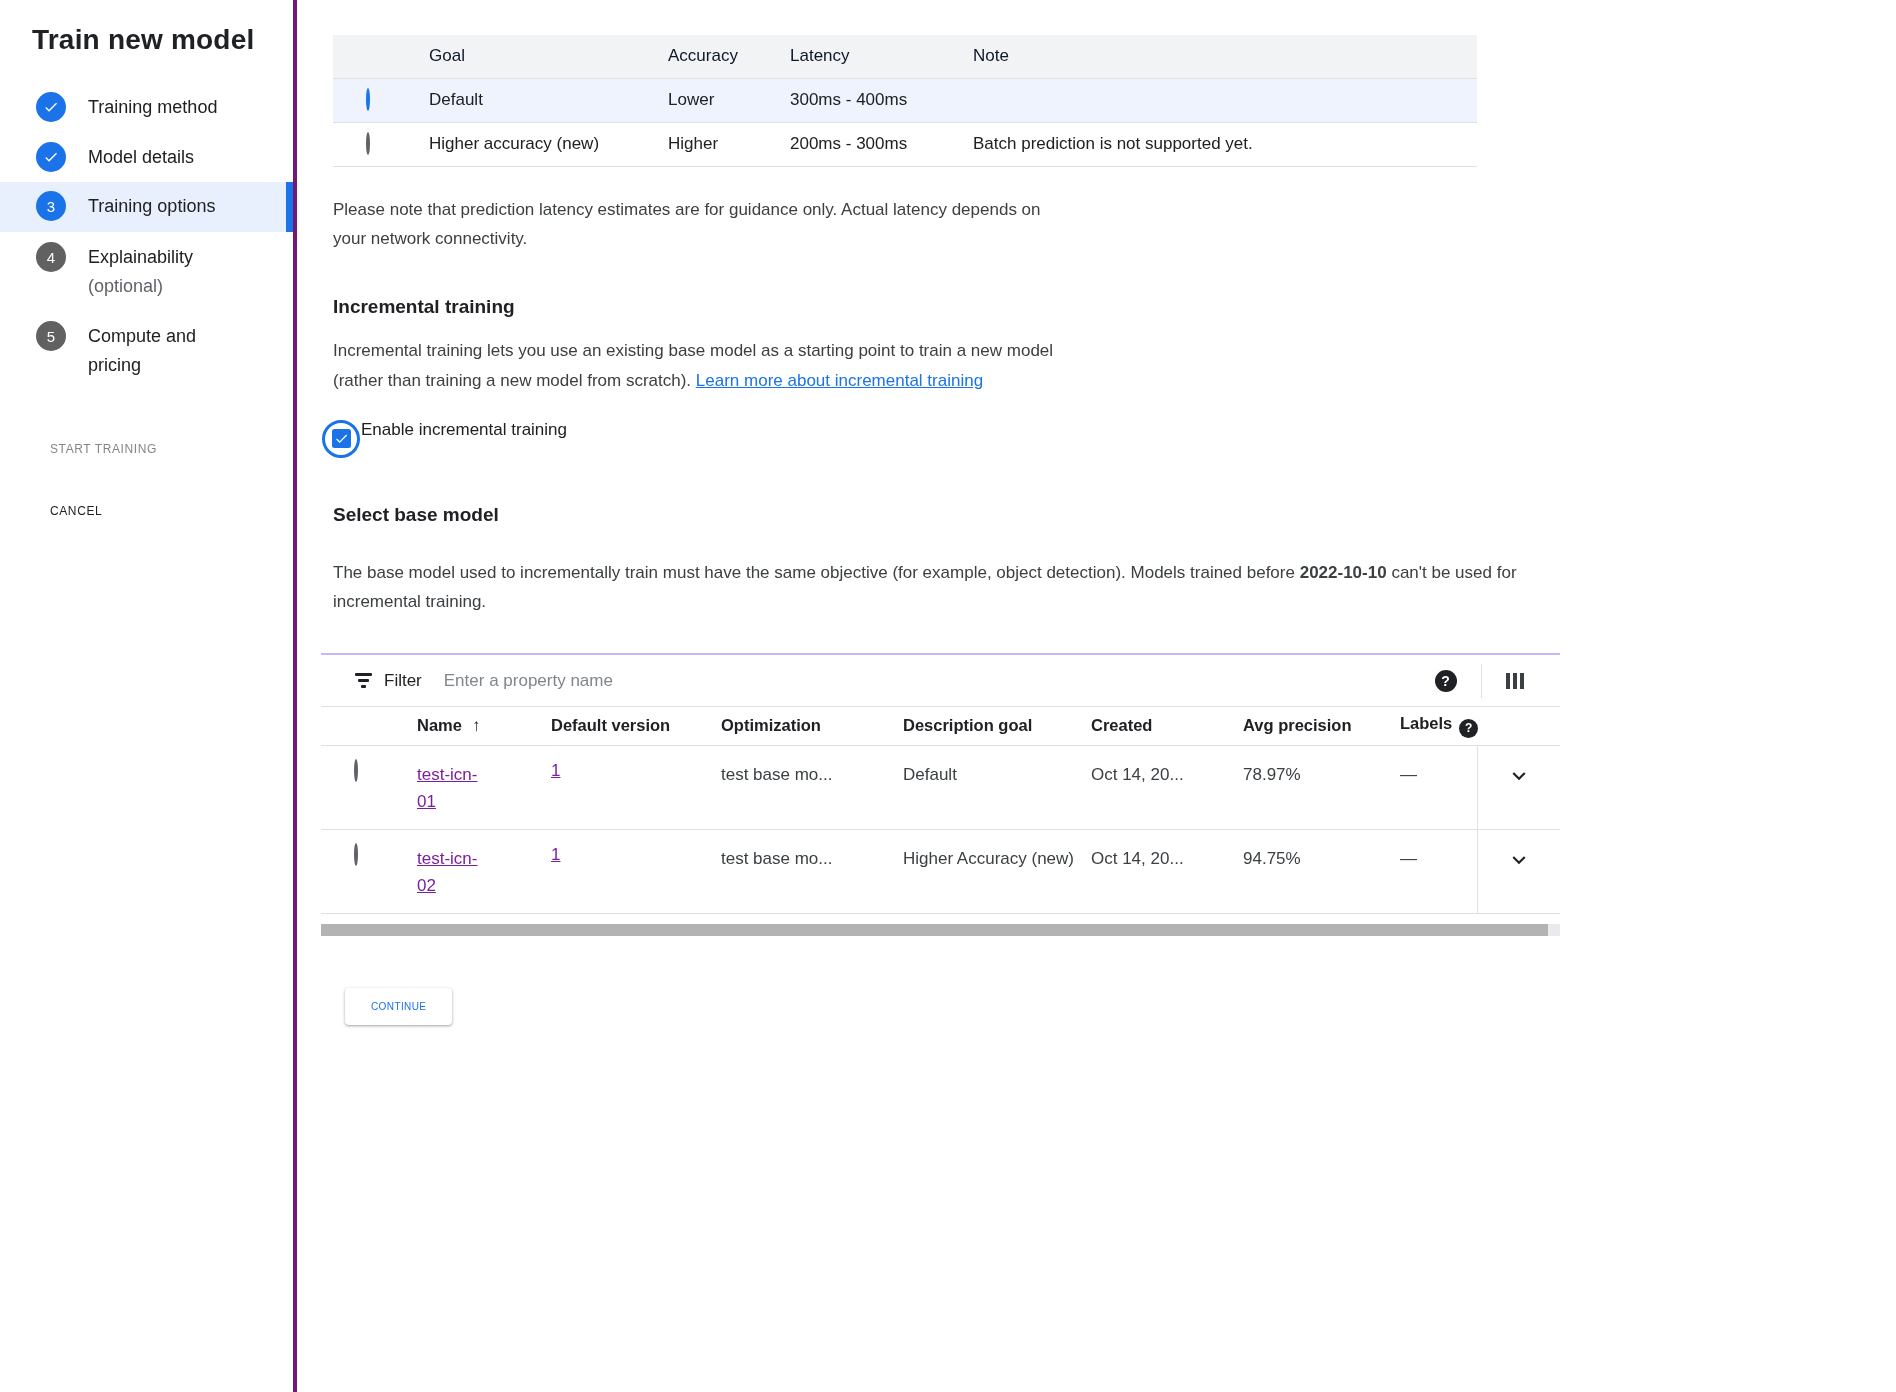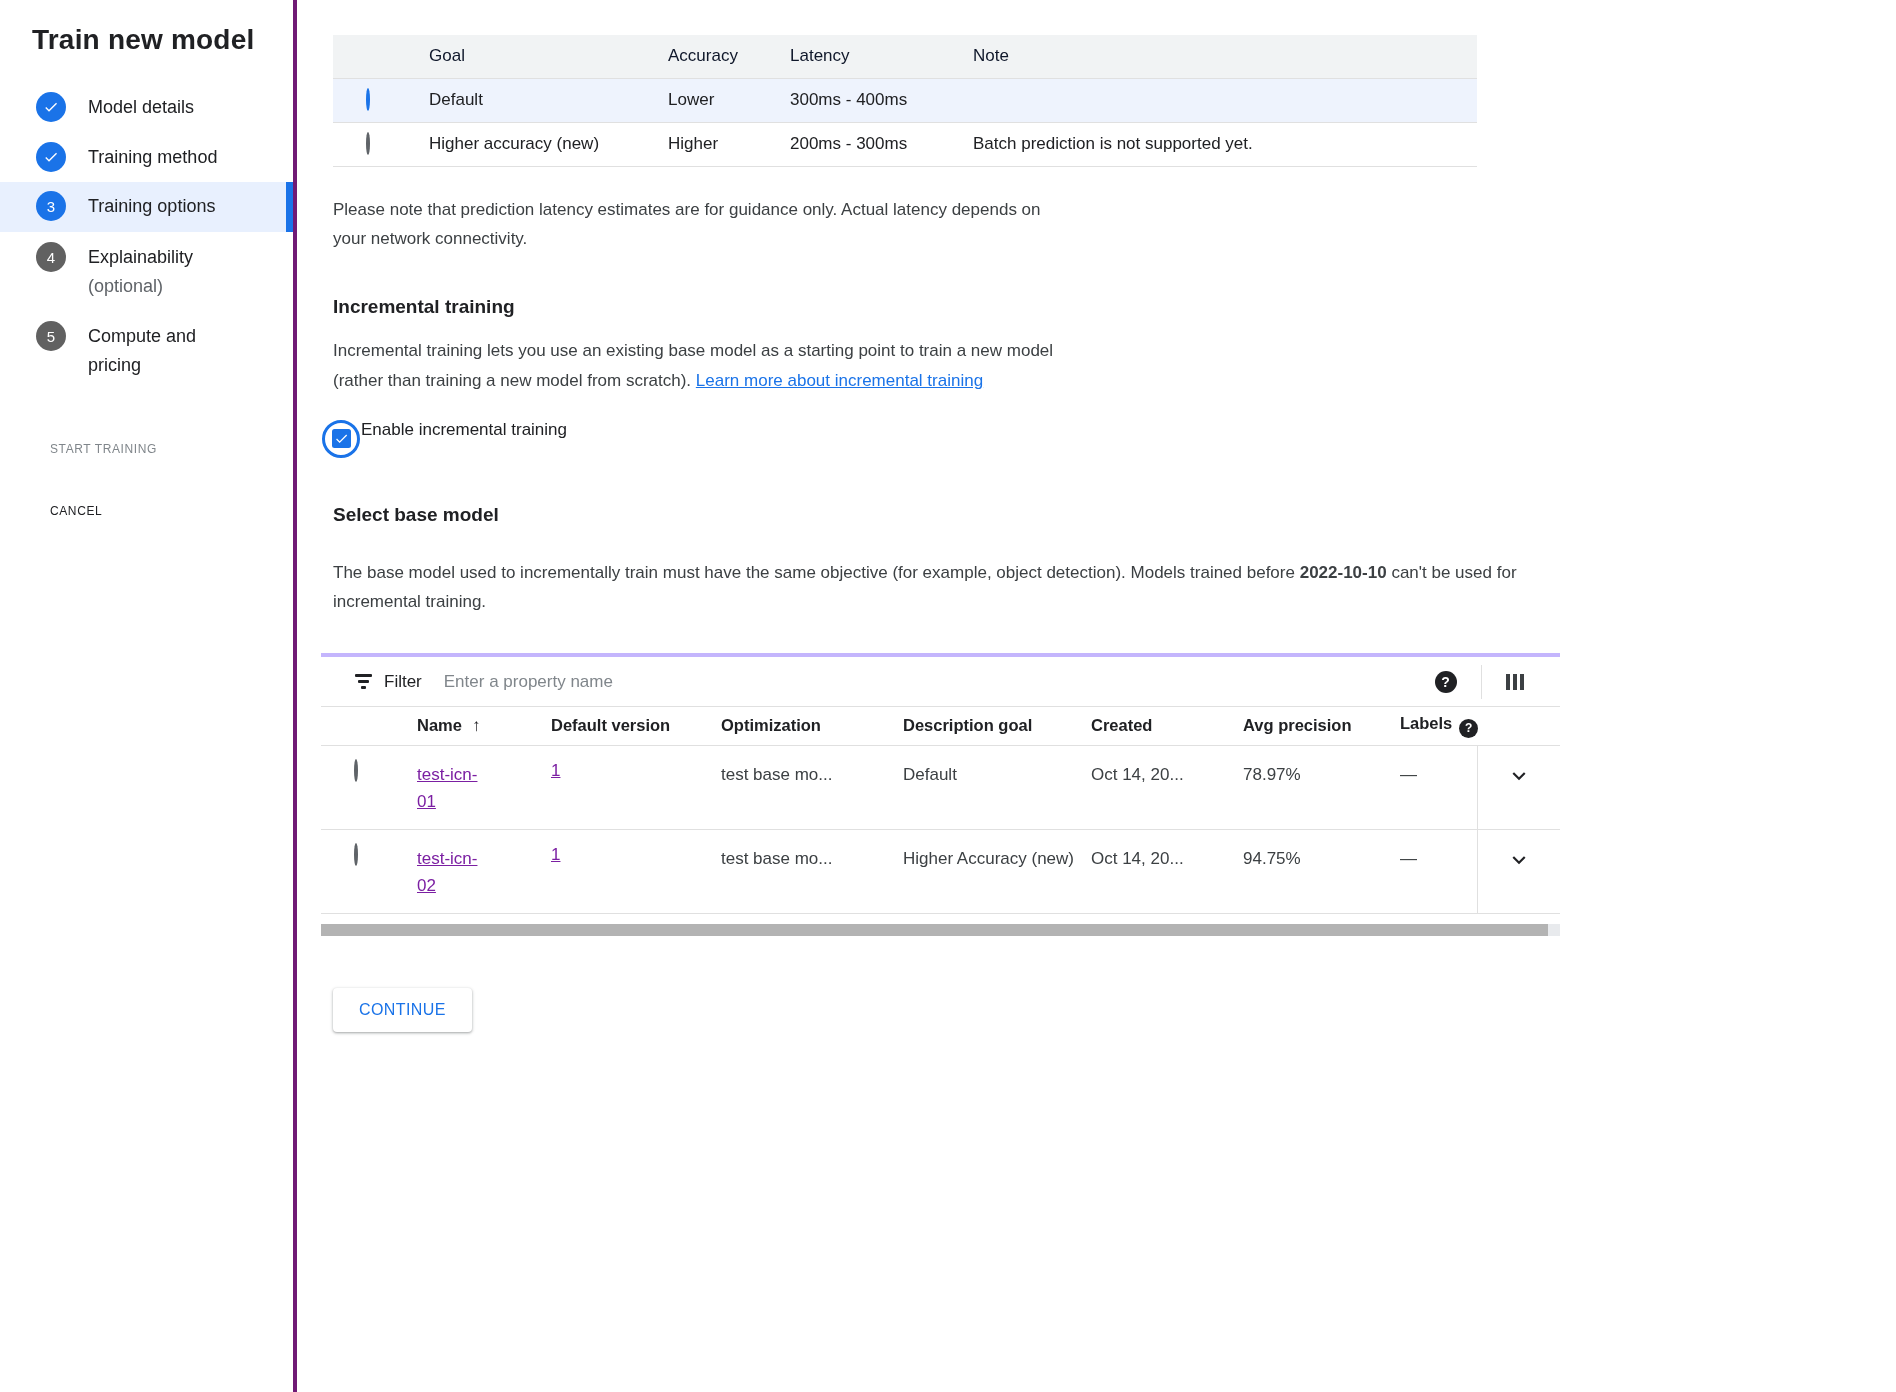--- a/index.html
+++ b/index.html
@@ -47,21 +47,21 @@
   .checkbox-row { margin-top:24px; display:flex; align-items:flex-start; margin-left:-11px; }
   .check-ring { width:38px; height:38px; min-width:38px; border:3px solid #1a73e8; border-radius:50%; display:flex; align-items:center; justify-content:center; cursor:pointer; }
   .checkbox { width:19px; height:19px; background:#1a73e8; border-radius:2.5px; display:flex; align-items:center; justify-content:center; }
   .checkbox-label { font-size:17px; color:#202124; margin-left:1px; }
 
   .base-heading { margin-top:46px; }
   .base-para { margin-top:32px; width:1208px; }
 
   
   .model-card { margin-top:36px; margin-left:-12px; width:1239px; }
-  .filter-bar { height:54px; display:flex; align-items:center; border-top:4px solid #c4b5fd; border-bottom:1px solid #e0e0e0; padding:0 24px 0 34px; }
+  .filter-bar { height:54px; display:flex; align-items:center; border-top:2px solid #c4b5fd; border-bottom:1px solid #e0e0e0; padding:0 24px 0 34px; }
   .funnel { display:flex; flex-direction:column; align-items:center; gap:3.5px; margin-right:12px; cursor:pointer; }
   .funnel span { display:block; height:2.5px; background:#202124; border-radius:1px; }
   .funnel .f1{width:17px;} .funnel .f2{width:11px;} .funnel .f3{width:5px;}
   .filter-label { font-size:17px; font-weight:500; margin-right:22px; }
   .filter-input { border:none; outline:none; font-size:17px; flex:1; color:#202124; font-family:"Liberation Sans",sans-serif; background:transparent; }
   .filter-input::placeholder { color:#80868b; }
   .help-circle { width:22px; height:22px; border-radius:50%; background:#202124; color:#fff; font-size:14px; font-weight:700; display:flex; align-items:center; justify-content:center; cursor:pointer; }
   .help-circle.small { width:19px; height:19px; font-size:12px; margin-left:7px; vertical-align:-3px; display:inline-flex; }
   .bar-divider { width:1px; height:34px; background:#e0e0e0; margin:0 24px; }
   .columns-icon { display:flex; gap:2.5px; cursor:pointer; margin-right:12px; }
@@ -74,46 +74,46 @@
   .model-table th.chev-col { border-left:1px solid transparent; }
   a.purple-link { color:#7b1fa2; text-decoration:underline; cursor:pointer; }
   .name-wrap { display:inline-block; width:74px; line-height:1.6; }
   .sort-arrow { font-weight:700; font-size:17px; margin-left:10px; color:#202124; }
   .cell-text { color:#3c4043; line-height:1.65; }
   .chev-btn { display:inline-block; cursor:pointer; margin-top:2px; }
 
   .hscrollbar { margin-top:10px; height:12px; background:#e8eaed; width:1239px; }
   .hscrollbar .thumb { height:12px; width:1227px; background:#b3b3b3; }
 
-  .continue-btn { margin:52px 0 0 0; display:inline-block; background:#fff; color:#1a73e8; font-weight:500; font-size:16px; letter-spacing:.4px; padding:13px 26px; border:none; border-radius:4px; box-shadow:0 1px 2px rgba(60,64,67,.3), 0 1px 3px 1px rgba(60,64,67,.15); cursor:pointer; font-family:"Liberation Sans",sans-serif; }
+  .continue-btn { margin:52px 0 0 12px; display:inline-block; background:#fff; color:#1a73e8; font-weight:500; font-size:10px; letter-spacing:.4px; padding:13px 26px; border:none; border-radius:4px; box-shadow:0 1px 2px rgba(60,64,67,.3), 0 1px 3px 1px rgba(60,64,67,.15); cursor:pointer; font-family:"Liberation Sans",sans-serif; }
 </style>
 </head>
 <body>
 
 <div class="app">
 
   <div class="sidebar">
     <div class="sidebar-title">Train new model</div>
 
     <div class="step">
       <span class="step-circle done">
         <svg width="16" height="16" viewBox="0 0 24 24">
             <path fill="#fff" d="M9 16.2 4.8 12l-1.4 1.4L9 19 21 7l-1.4-1.4z"></path>
           </svg>
       </span>
-      <span class="step-label">Model details</span>
+      <span class="step-label">Training method</span>
     </div>
 
     <div class="step">
       <span class="step-circle done">
         <svg width="16" height="16" viewBox="0 0 24 24">
             <path fill="#fff" d="M9 16.2 4.8 12l-1.4 1.4L9 19 21 7l-1.4-1.4z"></path>
           </svg>
       </span>
-      <span class="step-label">Training method</span>
+      <span class="step-label">Model details</span>
     </div>
 
     <div class="step active-step">
       <span class="step-circle active">3</span>
       <span class="step-label">Training options</span>
     </div>
 
     <div class="step">
       <span class="step-circle pending">4</span>
       <span class="step-label two-line">

